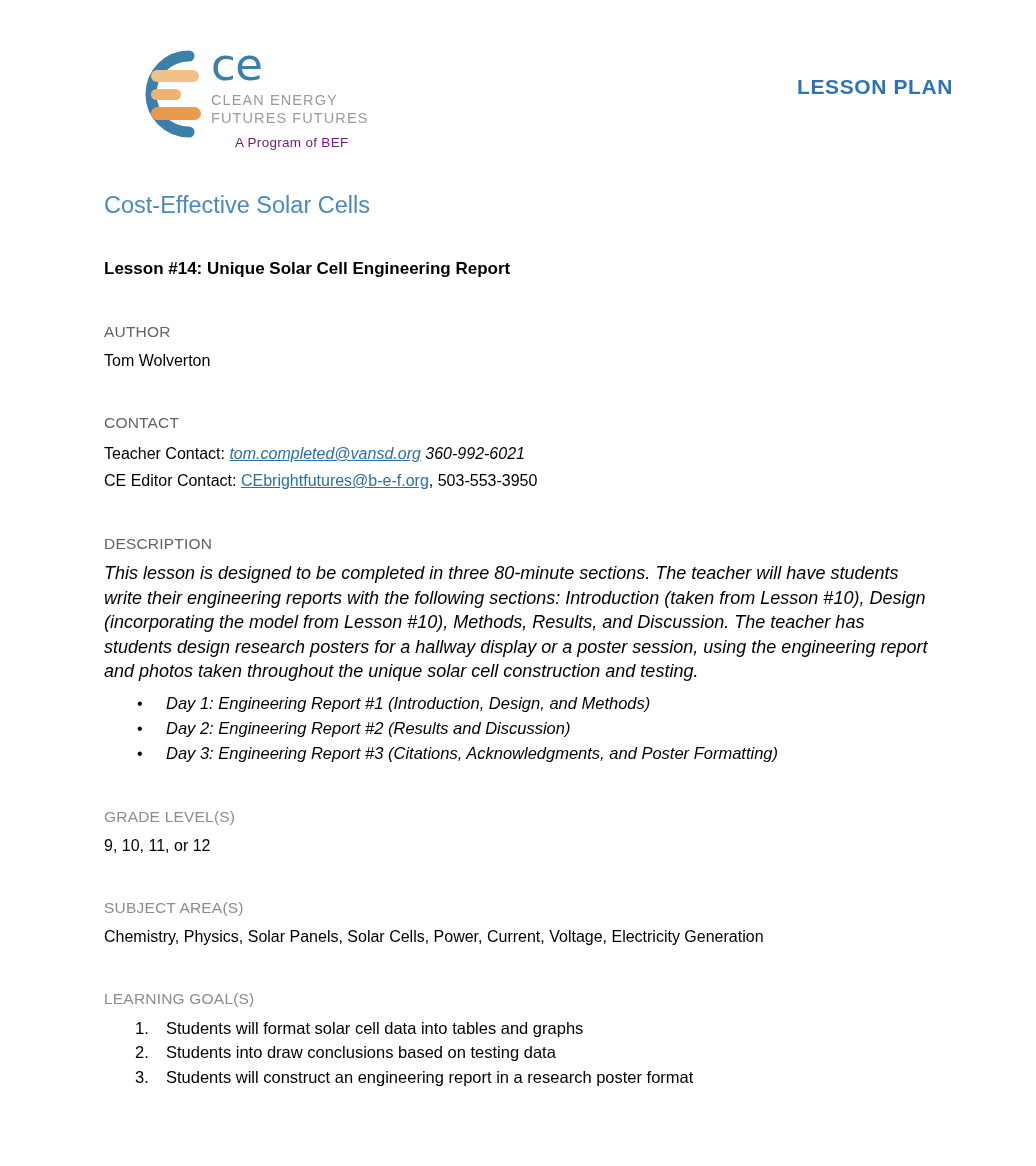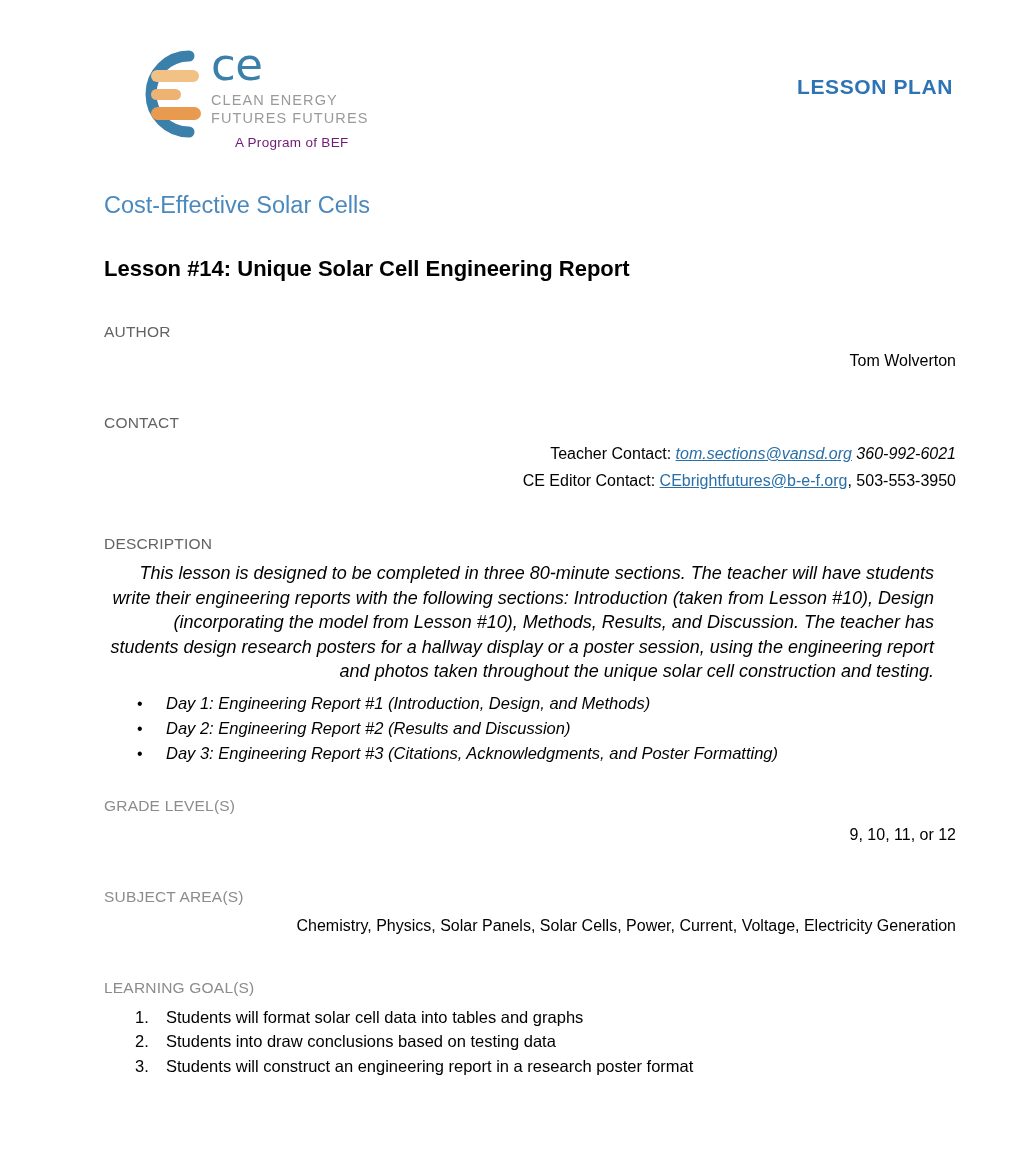--- a/index.html
+++ b/index.html
@@ -106,21 +106,21 @@
   .doc-title {
     font-size: 23.5px;
     color: #4a89bd;
     font-weight: normal;
     margin: 0;
     padding: 0;
     line-height: 30px;
   }
 
   .doc-subtitle {
-    font-size: 22px;
+    font-size: 17px;
     color: #000000;
     margin: 0;
     padding: 0;
     line-height: 26px;
     margin-top: 36px;
   }
 
   .section {
     margin-top: 28px;
   }
@@ -134,21 +134,20 @@
   }
 
   .section-head.light {
     color: #8c8c8c;
   }
 
   .section-body {
     font-size: 16px;
     line-height: 24px;
     color: #000000;
-    text-align: right;
   }
 
   .section-body .line {
     line-height: 27px;
   }
 
   .desc-text {
     font-style: italic;
     font-size: 18px;
     line-height: 24.6px;
@@ -201,21 +200,21 @@
   }
 
   ol.goals li .num {
     position: absolute;
     left: 31px;
     top: 0;
   }
 
   
   .gap-lg { margin-top: 40px; }
-  .gap-xl { margin-top: 30px; }
+  .gap-xl { margin-top: 41px; }
 </style>
 </head>
 <body>
 
 <div class="page">
 
   <div class="header">
 
     <div class="logo-block">
 
@@ -250,21 +249,21 @@
     <h2 class="doc-subtitle">Lesson #14: Unique Solar Cell Engineering Report</h2>
 
     <div class="section gap-lg">
       <div class="section-head">AUTHOR</div>
       <div class="section-body">Tom Wolverton</div>
     </div>
 
     <div class="section gap-lg">
       <div class="section-head">CONTACT</div>
       <div class="section-body">
-        <div class="line"><span>Teacher Contact: </span><a class="link ital" href="#">tom.sections@vansd.org</a><span class="ital"> 360-992-6021</span></div>
+        <div class="line"><span>Teacher Contact: </span><a class="link ital" href="#">tom.completed@vansd.org</a><span class="ital"> 360-992-6021</span></div>
         <div class="line"><span>CE Editor Contact: </span><a class="link" href="#">CEbrightfutures@b-e-f.org</a><span>, 503-553-3950</span></div>
       </div>
     </div>
 
     <div class="section gap-lg">
       <div class="section-head">DESCRIPTION</div>
       <div class="section-body desc-text">This lesson is designed to be completed in three 80-minute sections. The teacher will have students write their engineering reports with the following sections: Introduction (taken from Lesson #10), Design (incorporating the model from Lesson #10), Methods, Results, and Discussion. The teacher has students design research posters for a hallway display or a poster session, using the engineering report and photos taken throughout the unique solar cell construction and testing.</div>
       <ul class="bullets">
         <li><span class="bullet-dot">•</span><span>Day 1: Engineering Report #1 (Introduction, Design, and Methods)</span></li>
         <li><span class="bullet-dot">•</span><span>Day 2: Engineering Report #2 (Results and Discussion)</span></li>

